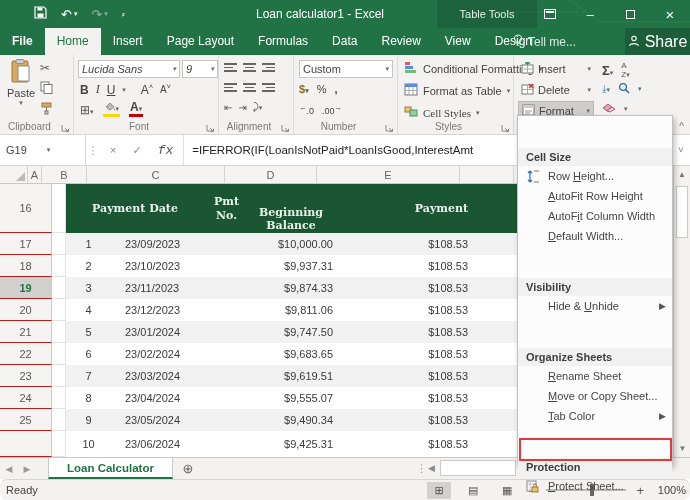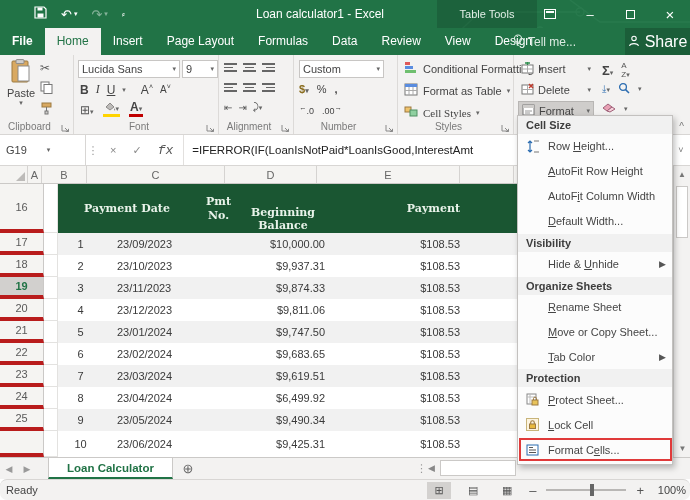--- a/index.html
+++ b/index.html
@@ -35,21 +35,21 @@
   .ribbon { position:absolute; left:0; top:55px; width:690px; height:80px; background:#f3f2f1; border-bottom:1px solid #d8d6d4; }
   .rgroup { position:absolute; top:0; height:79px; border-right:1px solid #dcdad8; }
   .glabel { position:absolute; bottom:2px; left:0; right:14px; text-align:center; color:#7a7a7a; font-size:10px; }
   .launcher { position:absolute; bottom:2px; right:3px; width:9px; height:9px; }
   .g-clip { left:0; width:74px; } .g-font { left:74px; width:145px; }
   .g-align { left:219px; width:75px; } .g-num { left:294px; width:104px; }
   .g-styles { left:398px; width:116px; } .g-cells { left:514px; width:82px; border-right:none; }
   .g-edit { left:596px; width:66px; border-right:none; }
   .paste-big { position:absolute; left:6px; top:4px; width:30px; height:58px; display:flex; flex-direction:column; align-items:center; font-size:11px; color:#444; }
   .clip-mini { position:absolute; left:40px; top:6px; display:flex; flex-direction:column; gap:6px; }
-  .fontrow1 { position:absolute; left:4px; top:5px; display:flex; gap:2px; }
+  .fontrow1 { position:absolute; left:4px; top:5px; display:flex; gap:2px;font-style:italic; }
   .combo { background:#fff; border:1px solid #c8c6c4; height:18px; display:flex; align-items:center; padding:0 3px; font-size:11px; gap:4px; }
   .combo .car { font-size:7px; color:#666; margin-left:auto; }
   .fontrow2 { position:absolute; left:6px; top:27px; display:flex; gap:7px; align-items:center; font-size:12px; }
   .fontrow3 { position:absolute; left:6px; top:47px; display:flex; gap:9px; align-items:center; }
   .bi { font-weight:bold; } .it { font-style:italic; font-family:"Liberation Serif",serif; }
   .ul { text-decoration:underline; }
   .acolor { font-weight:bold; font-size:12px; line-height:11px; border-bottom:3px solid #c00000; padding:0 1px; }
   .afill  { line-height:11px; border-bottom:3px solid #ffd400; padding:0 1px; }
   .caret7 { font-size:7px; color:#666; }
   .lineicon { display:inline-block; width:13px; }
@@ -75,21 +75,21 @@
   .fchev { width:18px; display:flex; align-items:center; justify-content:center; color:#777; font-size:9px; }
 
   
   .sheet { position:absolute; left:0; top:166px; width:673px; height:291px; background:#fff; overflow:hidden; }
   .colhdrs { display:flex; height:18px; border-bottom:1px solid #cbc9c7; background:#f5f4f2; }
   .ch { border-right:1px solid #d5d3d1; text-align:center; line-height:18px; color:#666; font-size:11px; }
   .corner { position:relative; }
   .corner:after { content:""; position:absolute; right:2px; bottom:2px; border-left:9px solid transparent; border-bottom:9px solid #bdbbb9; }
   .grid-rows { position:relative; }
   .srow { display:flex; }
-  .rownum { width:44px; background:#f5f4f2; border-right:1px solid #cbc9c7; border-bottom:4px solid #b91c1c; color:#5a5a5a; text-align:center; display:flex; align-items:center; justify-content:center; font-size:11px; }
+  .rownum { width:52px; background:#f5f4f2; border-right:1px solid #cbc9c7; border-bottom:1px solid #b91c1c; color:#5a5a5a; text-align:center; display:flex; align-items:center; justify-content:center; font-size:11px; }
   .rownum.active { background:#d2d0ce; color:#217346; font-weight:bold; }
   .colA { width:14px; border-right:1px solid #e3e2e0; border-bottom:1px solid #e3e2e0; background:#fff; }
   .tblband { flex:1; display:flex; }
   .hdr16 { background:#1a5632; color:#e9f3ea; font-family:"DejaVu Serif", serif; font-weight:bold; font-size:11px; }
   .hcell { display:flex; align-items:center; justify-content:center; text-align:center; line-height:1.25; }
   .dcell { display:flex; align-items:center; font-size:11px; color:#3a3a3a; }
   .c-pmt { width:45px; justify-content:center; }
   .c-date { width:138px; padding-left:14px; }
   .c-bal { width:92px; justify-content:flex-end; padding-right:8px; }
   .c-pay { width:143px; justify-content:flex-end; padding-right:16px; }
@@ -118,21 +118,21 @@
   .sright { position:absolute; right:4px; display:flex; align-items:center; gap:10px; }
   .viewbtn { width:24px; height:17px; display:flex; align-items:center; justify-content:center; font-size:11px; color:#555; }
   .viewbtn.sel { background:#d3d1cf; }
   .zoomtrack { width:80px; height:2px; background:#b9b7b5; position:relative; }
   .zoomthumb { position:absolute; left:44px; top:-5px; width:4px; height:12px; background:#666; }
   .zminus,.zplus { color:#555; font-size:13px; }
   .zoomval { font-size:11px; color:#444; width:32px; text-align:right; }
 
   
   .menu { position:absolute; left:517px; top:115px; width:156px; height:350px; background:#fcfcfc; border:1px solid #c3c1bf; box-shadow:2px 3px 6px rgba(0,0,0,.25); z-index:50; display:flex; flex-direction:column; padding-bottom:2px; }
-  .msec { background:#f1f1f1; font-weight:bold; color:#3d3d3d; padding:3px 8px; font-size:11px; }
+  .msec { background:#f1f1f1; font-weight:bold; color:#3d3d3d; padding:3px 8px; font-size:11px;margin-top:32px; }
   .mitem { flex:1; display:flex; align-items:center; padding:0 6px 0 8px; color:#454545; font-size:11px; min-height:20px; position:relative; }
   .mico { width:22px; display:flex; align-items:center; justify-content:flex-start; }
   .mlabel { flex:1; white-space:nowrap; }
   .marrow { color:#555; font-size:9px; }
   .redbox { position:absolute; left:519px; top:438px; width:153px; height:23px; border:2px solid #e03a3a; z-index:60; pointer-events:none; }
 
   .icon-sq { display:inline-block; }
   u { text-underline-offset:1px; }
 </style>
 </head>
@@ -311,21 +311,21 @@
         <span style="font-size:10px;color:#555;">⤸<span class="caret7">▾</span></span>
       </div>
       <div class="glabel">Alignment</div>
       <span class="launcher icon-sq"><svg width="9" height="9" viewBox="0 0 9 9">
             <path d="M1 1v6h6" fill="none" stroke="#8a8a8a"></path>
             <path d="M4 4l3.5 3.5M7.5 4.8v2.7H4.8" fill="none" stroke="#8a8a8a"></path>
           </svg></span>
     </div>
 
     <div class="rgroup g-num">
-      <div class="combo" style="position:absolute;left:5px;top:5px;width:85px;">
+      <div class="combo" style="position:absolute;left:5px;top:5px;width:94px;">
         <span>Custom</span>
           <span class="car">▾</span>
       </div>
       <div class="numrow" style="top:28px;">
         <span style="color:#8a6d1f;font-weight:bold;">$<span class="caret7">▾</span></span>
         <span>%</span>
         <span style="font-weight:bold;">,</span>
       </div>
       <div class="numrow" style="top:48px; font-size:9px;">
         <span><sup>←</sup><span>.0</span></span>
@@ -540,21 +540,21 @@
             <div class="dcell c-pay">$108.53</div>
             <div class="dcell c-extra"></div>
           </div>
         </div>
         <div class="srow" style="height: 22px;">
           <div class="rownum">24</div>
           <div class="colA"></div>
           <div class="tblband band0">
             <div class="dcell c-pmt">8</div>
             <div class="dcell c-date">23/04/2024</div>
-            <div class="dcell c-bal">$6,499.92</div>
+            <div class="dcell c-bal">$9,555.07</div>
             <div class="dcell c-pay">$108.53</div>
             <div class="dcell c-extra"></div>
           </div>
         </div>
         <div class="srow" style="height: 22px;">
           <div class="rownum">25</div>
           <div class="colA"></div>
           <div class="tblband band1">
             <div class="dcell c-pmt">9</div>
             <div class="dcell c-date">23/05/2024</div>

